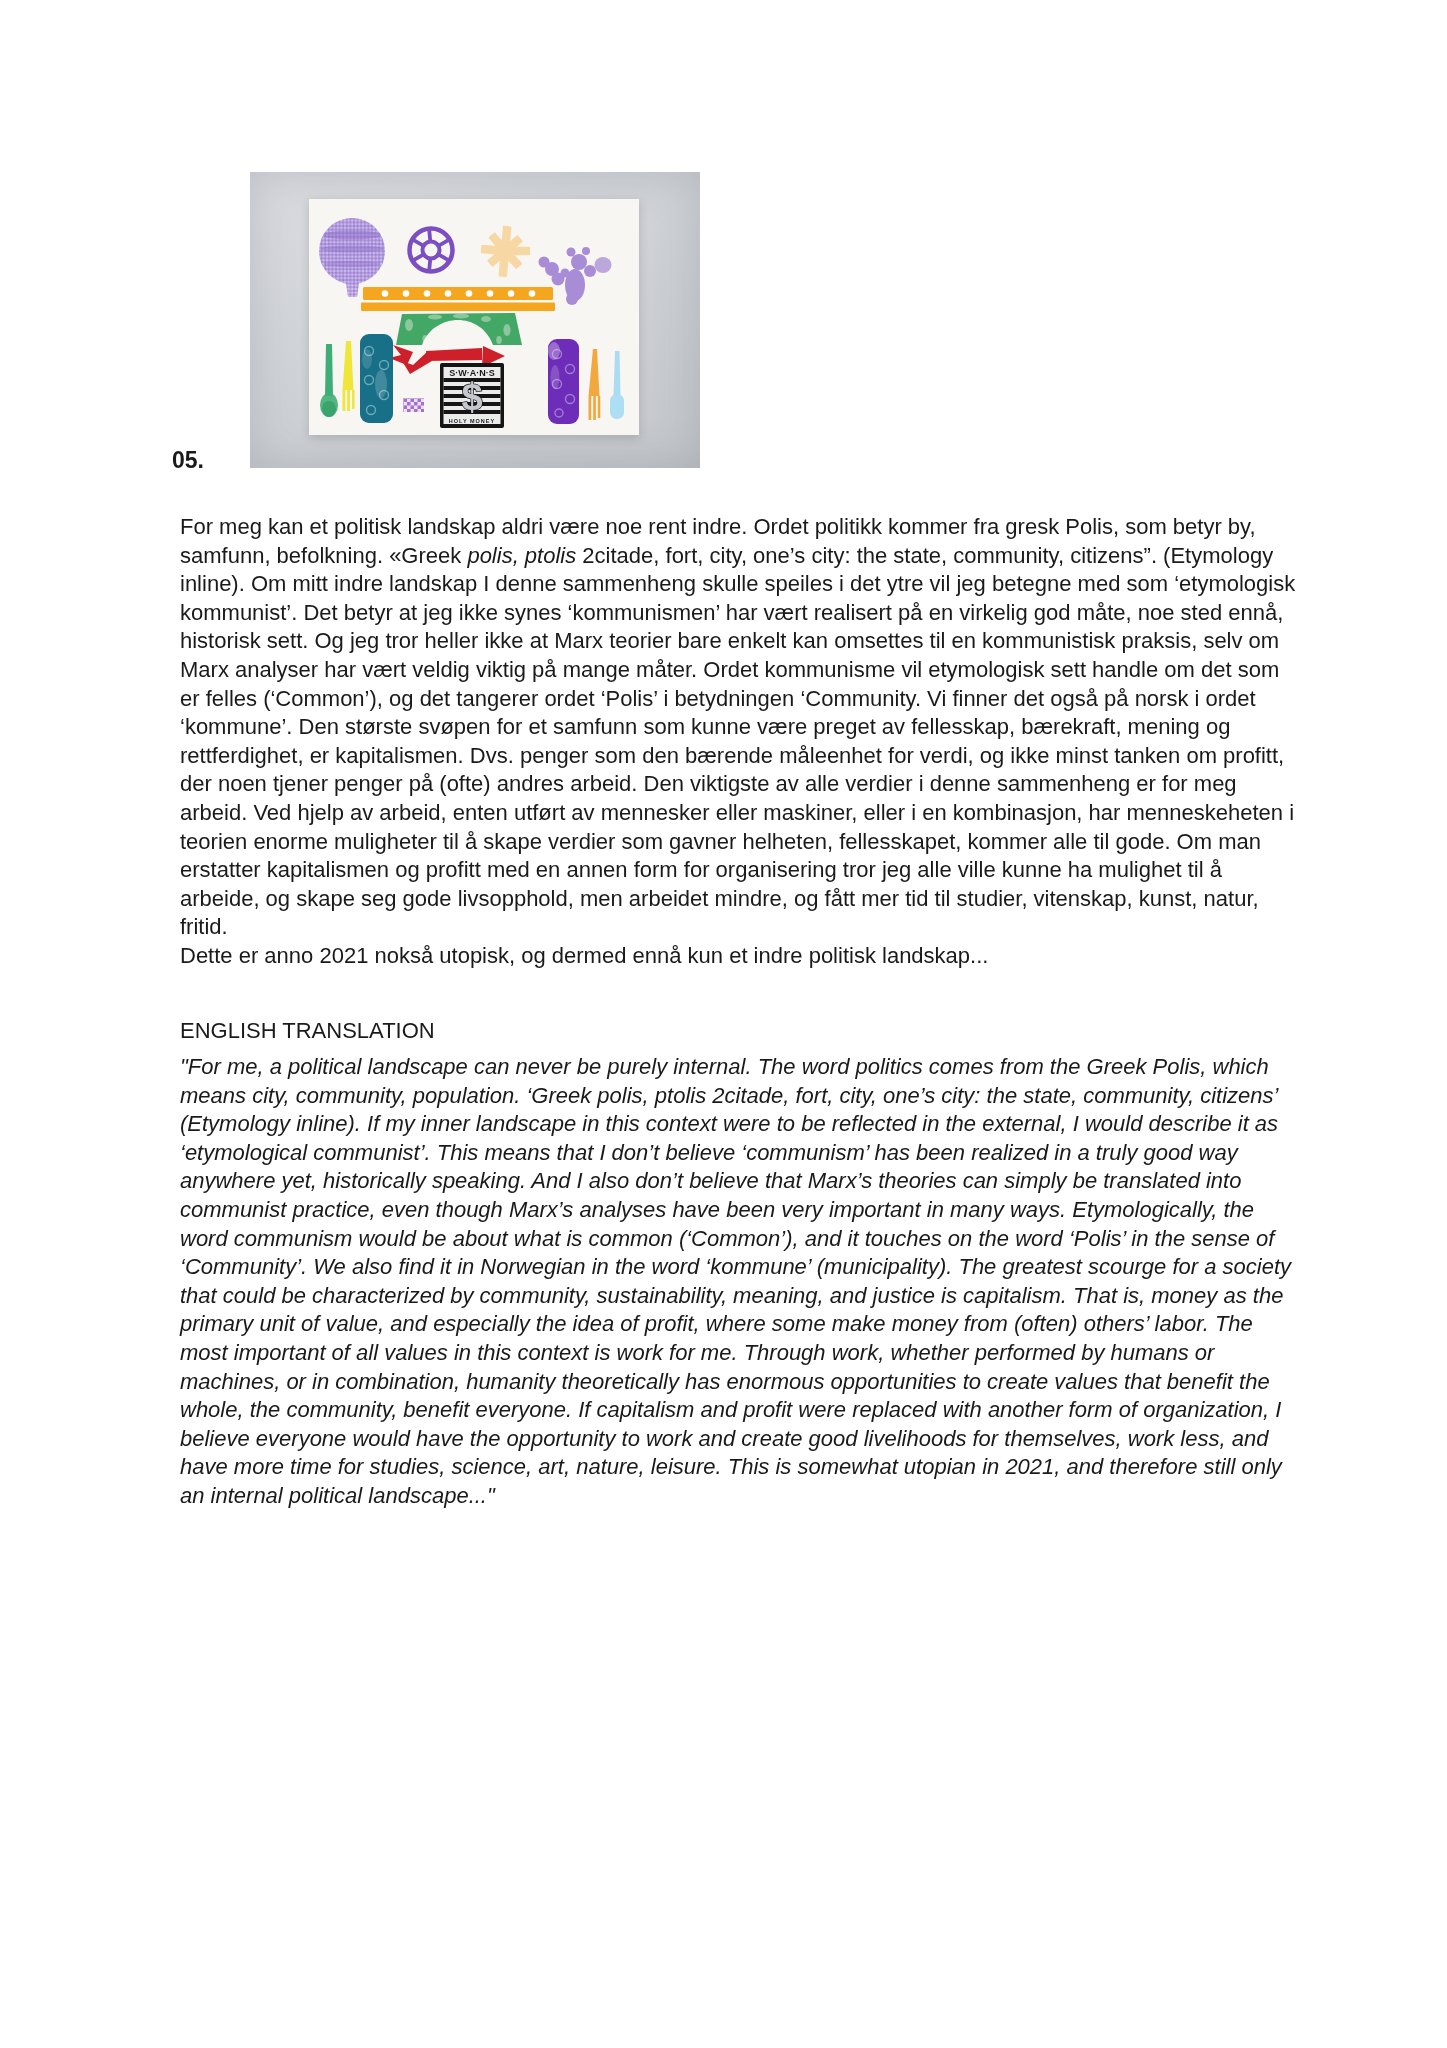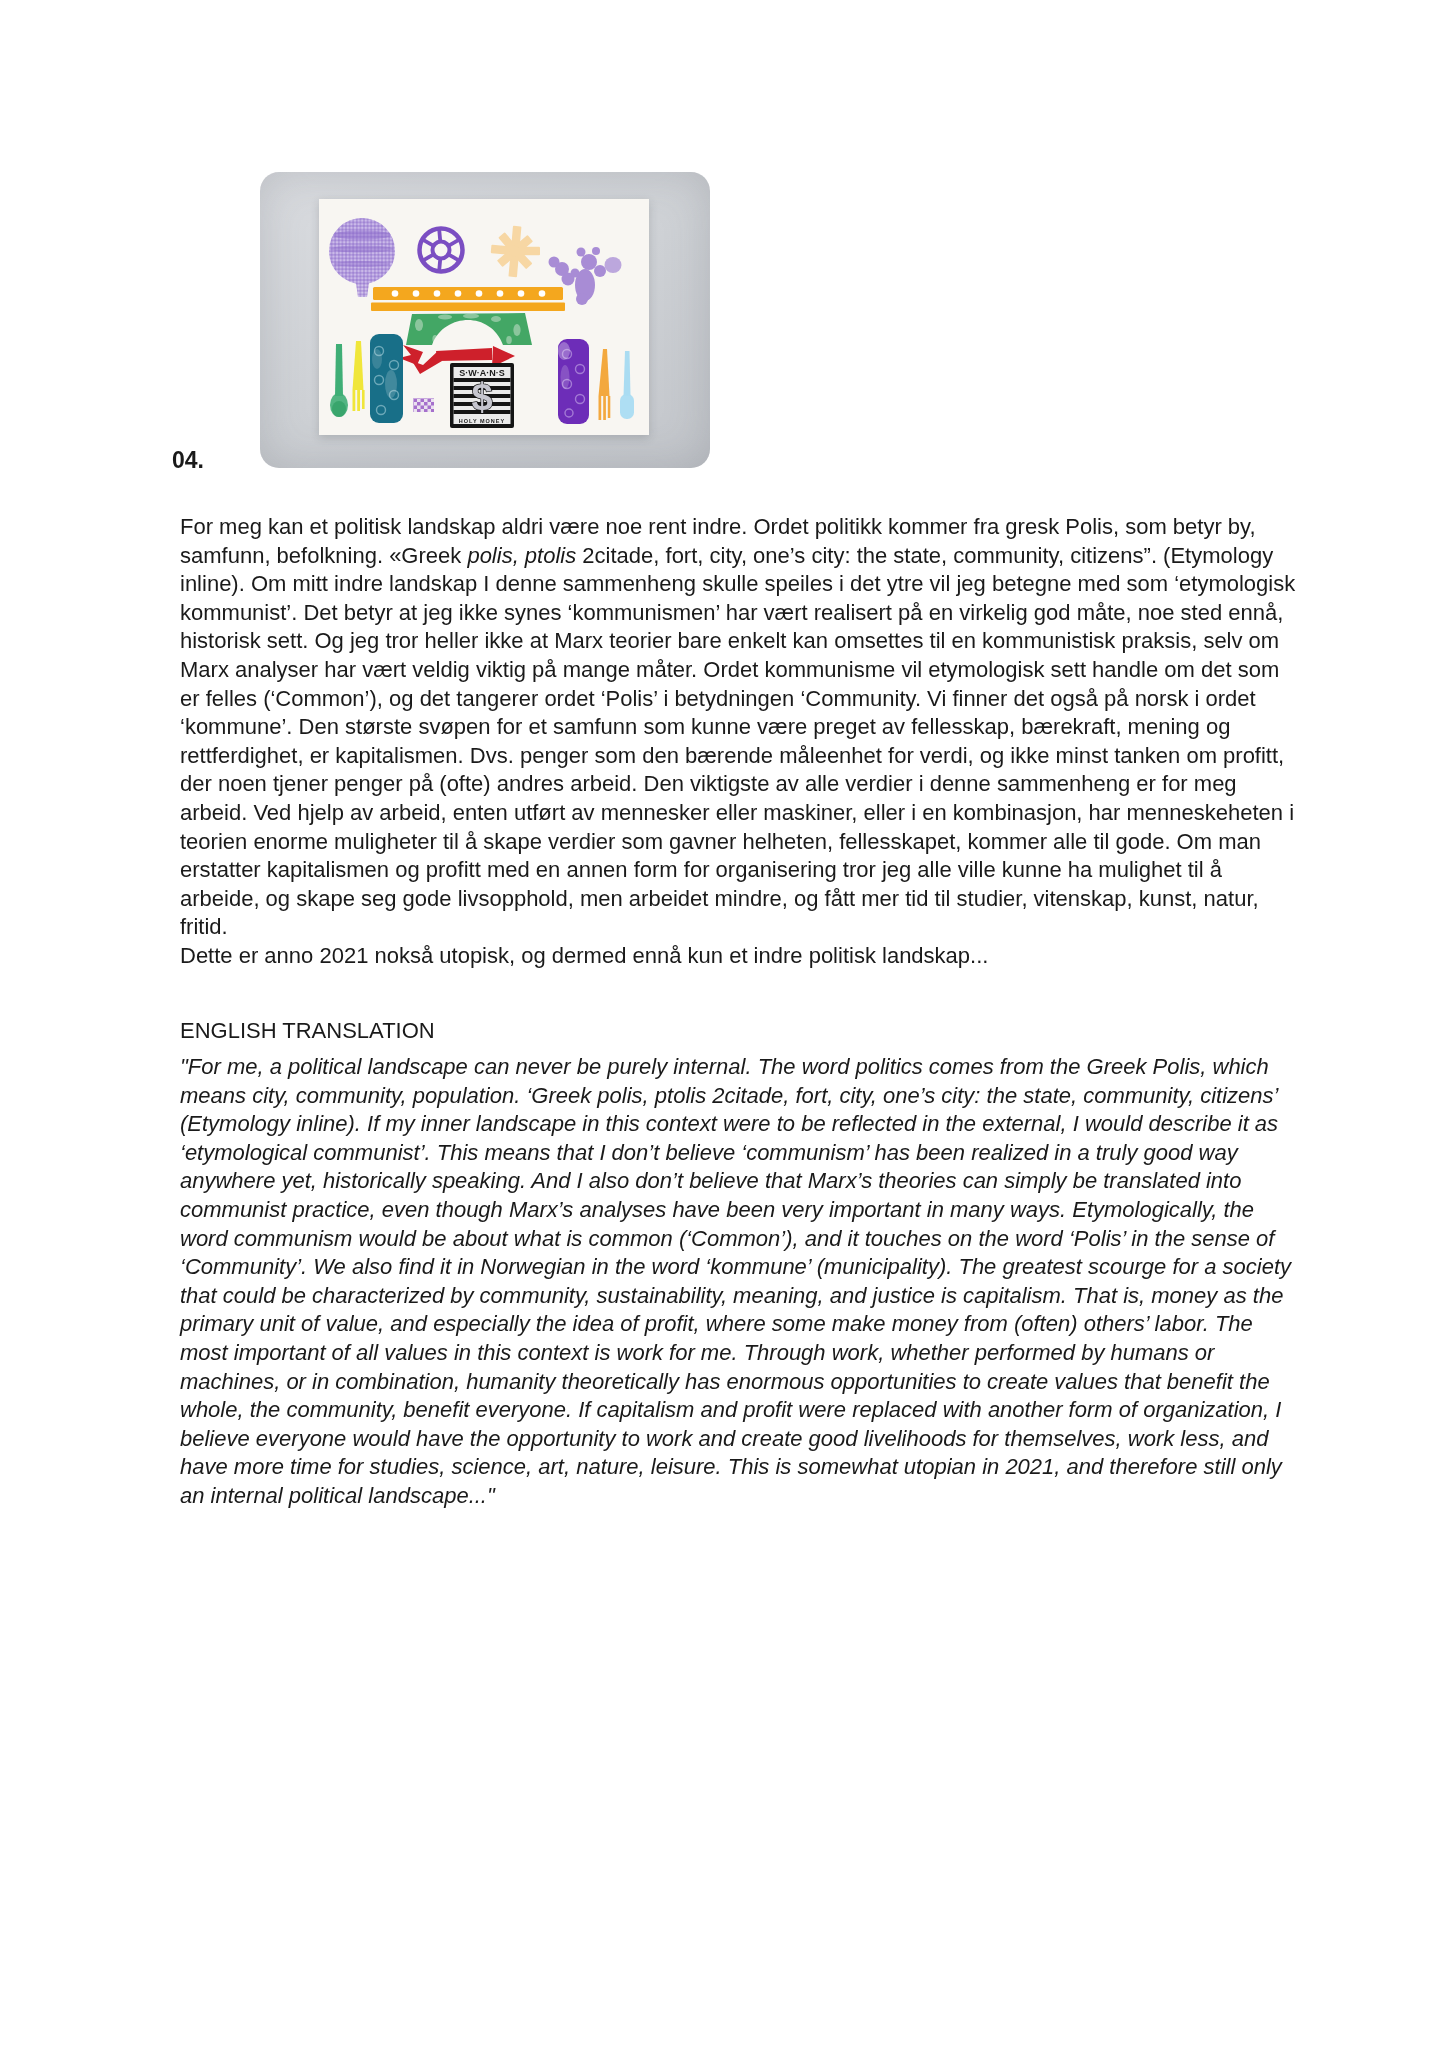--- a/index.html
+++ b/index.html
@@ -4,25 +4,24 @@
 <style>
   html,body { margin:0; padding:0; }
   body {
     width:1447px; height:2048px;
     background:#ffffff;
     position:relative;
     font-family:"Liberation Sans", sans-serif;
     color:#1a1a1a;
   }
   .photo {
-    position:absolute; left:260px; top:172px;
+    position:absolute; left:250px; top:172px;
     width:450px; height:296px; margin:0;
     background:linear-gradient(155deg,#dadce0 0%,#ced1d5 50%,#c3c6cb 100%);
     box-shadow:inset 0 0 46px rgba(80,85,95,.22);
-    border-radius:19px;
   }
   .paper {
     position:absolute; left:59px; top:27px;
     width:330px; height:236px;
     background:#f8f6f2;
     box-shadow:0 3px 9px rgba(55,58,66,.20);
   }
   .paper svg { display:block; width:100%; height:100%; }
   .figure-label {
     position:absolute; left:172px; top:449px;
@@ -195,21 +194,21 @@
         </g>
 
         <g fill="#aadcf2">
           <path d="M306 152 L310.5 152 L311.5 197 L304.5 197 Z"></path>
           <rect x="301" y="195" width="14" height="25" rx="6.5" opacity="0.95"></rect>
         </g>
       </svg>
     </div>
   </figure>
 
-  <div class="figure-label">04.</div>
+  <div class="figure-label">05.</div>
 
   <div class="text-column">
     <p><span>For meg kan et politisk landskap aldri være noe rent indre. Ordet politikk kommer fra gresk Polis, som betyr by, samfunn, befolkning. «Greek </span><span class="it">polis, ptolis</span><span> 2citade, fort, city, one’s city: the state, community, citizens”. (Etymology inline). Om mitt indre landskap I denne sammenheng skulle speiles i det ytre vil jeg betegne med som ‘etymologisk kommunist’. Det betyr at jeg ikke synes ‘kommunismen’ har vært realisert på en virkelig god måte, noe sted ennå, historisk sett. Og jeg tror heller ikke at Marx teorier bare enkelt kan omsettes til en kommunistisk praksis, selv om Marx analyser har vært veldig viktig på mange måter. Ordet kommunisme vil etymologisk sett handle om det som er felles (‘Common’), og det tangerer ordet ‘Polis’ i betydningen ‘Community. Vi finner det også på norsk i ordet ‘kommune’. Den største svøpen for et samfunn som kunne være preget av fellesskap, bærekraft, mening og rettferdighet, er kapitalismen. Dvs. penger som den bærende måleenhet for verdi, og ikke minst tanken om profitt, der noen tjener penger på (ofte) andres arbeid. Den viktigste av alle verdier i denne sammenheng er for meg arbeid. Ved hjelp av arbeid, enten utført av mennesker eller maskiner, eller i en kombinasjon, har menneskeheten i teorien enorme muligheter til å skape verdier som gavner helheten, fellesskapet, kommer alle til gode. Om man erstatter kapitalismen og profitt med en annen form for organisering tror jeg alle ville kunne ha mulighet til å arbeide, og skape seg gode livsopphold, men arbeidet mindre, og fått mer tid til studier, vitenskap, kunst, natur, fritid.</span><br><span>Dette er anno 2021 nokså utopisk, og dermed ennå kun et indre politisk landskap...</span></p>
 
     <p class="heading">ENGLISH TRANSLATION</p>
 
     <p class="it">"For me, a political landscape can never be purely internal. The word politics comes from the Greek Polis, which means city, community, population. ‘Greek polis, ptolis 2citade, fort, city, one’s city: the state, community, citizens’ (Etymology inline). If my inner landscape in this context were to be reflected in the external, I would describe it as ‘etymological communist’. This means that I don’t believe ‘communism’ has been realized in a truly good way anywhere yet, historically speaking. And I also don’t believe that Marx’s theories can simply be translated into communist practice, even though Marx’s analyses have been very important in many ways. Etymologically, the word communism would be about what is common (‘Common’), and it touches on the word ‘Polis’ in the sense of ‘Community’. We also find it in Norwegian in the word ‘kommune’ (municipality). The greatest scourge for a society that could be characterized by community, sustainability, meaning, and justice is capitalism. That is, money as the primary unit of value, and especially the idea of profit, where some make money from (often) others’ labor. The most important of all values in this context is work for me. Through work, whether performed by humans or machines, or in combination, humanity theoretically has enormous opportunities to create values that benefit the whole, the community, benefit everyone. If capitalism and profit were replaced with another form of organization, I believe everyone would have the opportunity to work and create good livelihoods for themselves, work less, and have more time for studies, science, art, nature, leisure. This is somewhat utopian in 2021, and therefore still only an internal political landscape..."</p>
   </div>
 
 </div>

